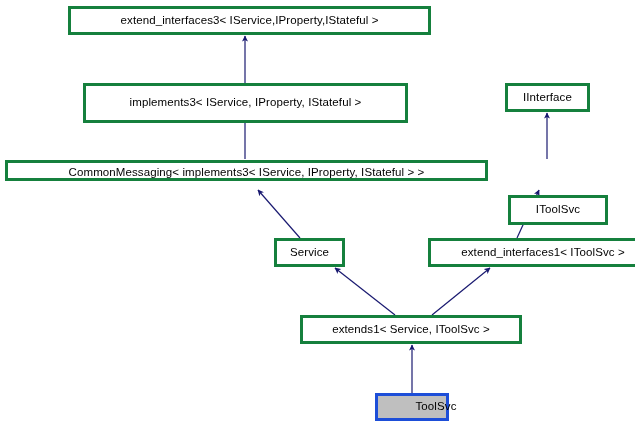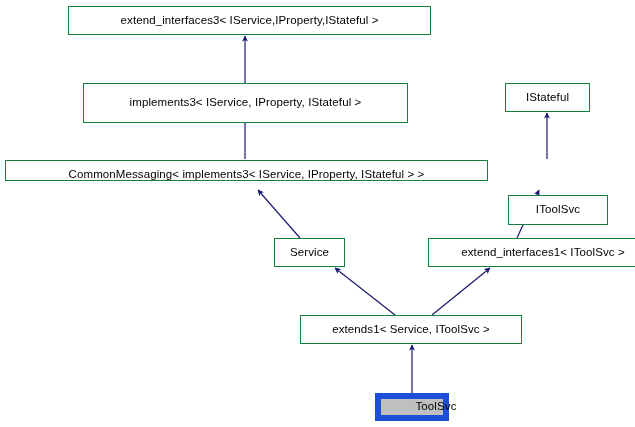--- a/index.html
+++ b/index.html
@@ -20,38 +20,38 @@
   #edge-layer {
     position: absolute;
     left: 0;
     top: 0;
     width: 635px;
     height: 427px;
   }
   .uml-node {
     position: absolute;
     box-sizing: border-box;
-    border: 1px solid #15803d;
+    border: 3px solid #15803d;
     background: #ffffff;
     display: flex;
     align-items: center;
     justify-content: center;
     text-align: center;
     white-space: nowrap;
   }
   .uml-node .node-label {
     font-family: "Liberation Sans", sans-serif;
     font-size: 11.5px;
     line-height: 1;
     color: #000000;
     letter-spacing: 0.1px;
   }
   .uml-node.highlight {
     background: #bfbfbf;
-    border: 6px solid #1d4ed8;
+    border: 3px solid #1d4ed8;
     padding-left: 48px;
   }
 </style>
 </head>
 <body>
 
 <div id="diagram-root">
 
   <svg id="edge-layer" width="635" height="427" viewBox="0 0 635 427" xmlns="http://www.w3.org/2000/svg">
     <defs>
@@ -72,21 +72,21 @@
   </svg>
 
   <div id="nodes-layer">
       <div class="uml-node" style="left: 68px; top: 6px; width: 363px; height: 29px;">
         <span class="node-label">extend_interfaces3&lt; IService,IProperty,IStateful &gt;</span>
       </div>
       <div class="uml-node" style="left: 83px; top: 83px; width: 325px; height: 40px;">
         <span class="node-label">implements3&lt; IService, IProperty, IStateful &gt;</span>
       </div>
       <div class="uml-node" style="left: 505px; top: 83px; width: 85px; height: 29px;">
-        <span class="node-label">IStateful</span>
+        <span class="node-label">IInterface</span>
       </div>
       <div class="uml-node" style="left: 5px; top: 160px; width: 483px; height: 21px; align-items: flex-end;">
         <span class="node-label">CommonMessaging&lt; implements3&lt; IService, IProperty, IStateful &gt; &gt;</span>
       </div>
       <div class="uml-node" style="left: 508px; top: 159px; width: 100px; height: 30px; margin-top: 36px;">
         <span class="node-label">IToolSvc</span>
       </div>
       <div class="uml-node" style="left: 274px; top: 238px; width: 71px; height: 29px; text-align: center;">
         <span class="node-label">Service</span>
       </div>

